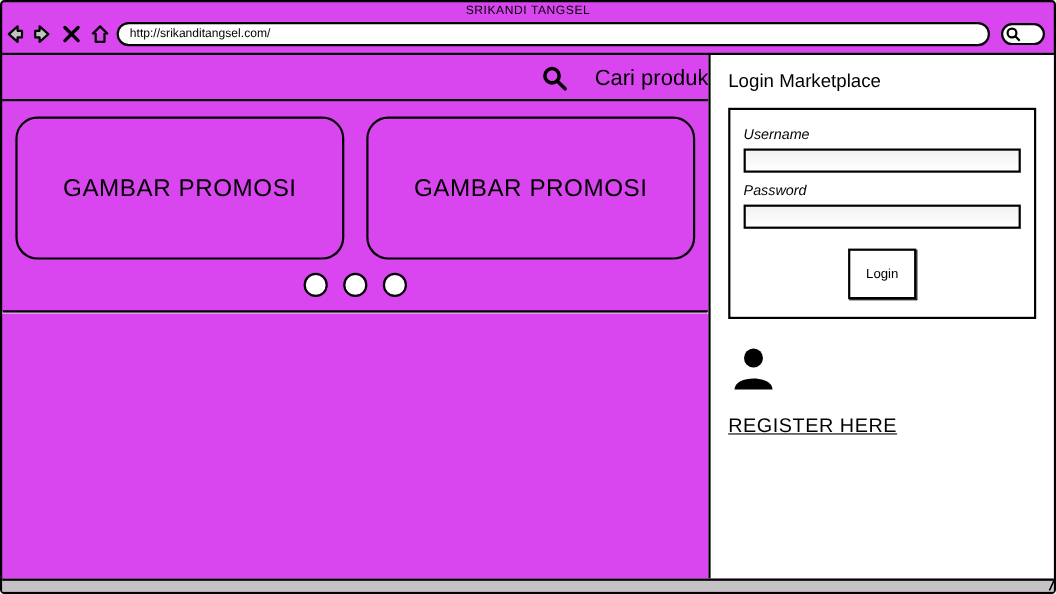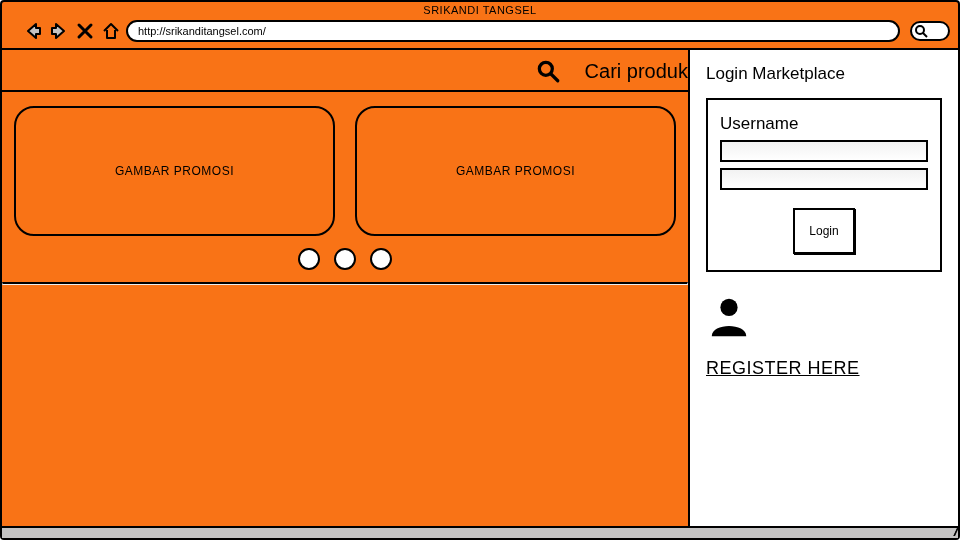--- a/index.html
+++ b/index.html
@@ -7,36 +7,36 @@
     width: 960px;
     height: 540px;
     font-family: "Comic Sans MS", "Segoe Script", cursive, sans-serif;
     background: #fff;
     overflow: hidden;
   }
   .browser-chrome {
     width: 100%;
     border: 2px solid #000;
     border-radius: 4px;
-    background: #f97316;
+    background: #d946ef;
     height: 100%;
     display: flex;
     flex-direction: column;
   }
   .titlebar {
     text-align: center;
     font-size: 11px;
     padding: 2px 0 0 0;
     letter-spacing: 0.5px;
   }
   .navbar {
     display: flex;
     align-items: center;
     gap: 4px;
-    padding: 4px 8px 6px 20px;
+    padding: 4px 8px 6px 0;
   }
   .nav-icon {
     width: 22px;
     height: 22px;
     display: flex;
     align-items: center;
     justify-content: center;
   }
   .urlbar {
     flex: 1;
@@ -130,60 +130,60 @@
     padding: 14px 12px 6px 12px;
   }
   .promo {
     flex: 1;
     height: 130px;
     border: 2px solid #000;
     border-radius: 20px;
     display: flex;
     align-items: center;
     justify-content: center;
-    font-size: 12px;
+    font-size: 22px;
     letter-spacing: 0.5px;
   }
   .dots {
     display: flex;
     gap: 14px;
     justify-content: center;
     padding: 6px 0 12px 0;
   }
   .dot {
     width: 22px;
     height: 22px;
     background: #fff;
     border: 2px solid #000;
     border-radius: 50%;
   }
   .divider {
     border-top: 2px solid #000;
     margin: 0;
   }
   .sidebar {
-    width: 270px;
+    width: 314px;
     background: #fff;
     border-left: 2px solid #000;
     padding: 14px 16px;
     display: flex;
     flex-direction: column;
   }
   .sidebar-title {
     font-size: 17px;
     margin-bottom: 14px;
   }
   .login-box {
     border: 2px solid #000;
     padding: 12px 12px 16px 12px;
     display: flex;
     flex-direction: column;
     gap: 6px;
   }
-  .field-label { font-size: 17px; margin-top: 2px; }
+  .field-label { font-size: 13px; margin-top: 2px; font-style: italic; }
   .text-input {
     width: 100%;
     height: 22px;
     border: 2px solid #000;
     background: linear-gradient(#f2f2f2,#fff);
   }
   .login-btn {
     align-self: center;
     margin-top: 12px;
     border: 2px solid #000;
@@ -291,20 +291,21 @@
 
     </div>
 
     <div class="sidebar">
       <div class="sidebar-title">Login Marketplace</div>
 
       <div class="login-box">
         <div class="field-label">Username</div>
         <div class="text-input"></div>
 
+        <div class="field-label">Password</div>
         <div class="text-input"></div>
 
         <button class="login-btn">Login</button>
       </div>
 
       <div class="register-area">
         <svg width="46" height="46" viewBox="0 0 24 24">
           <circle cx="12" cy="7" r="4.5" fill="#000"></circle>
           <path d="M3 22 C3 15 21 15 21 22 Z" fill="#000"></path>
         </svg>

